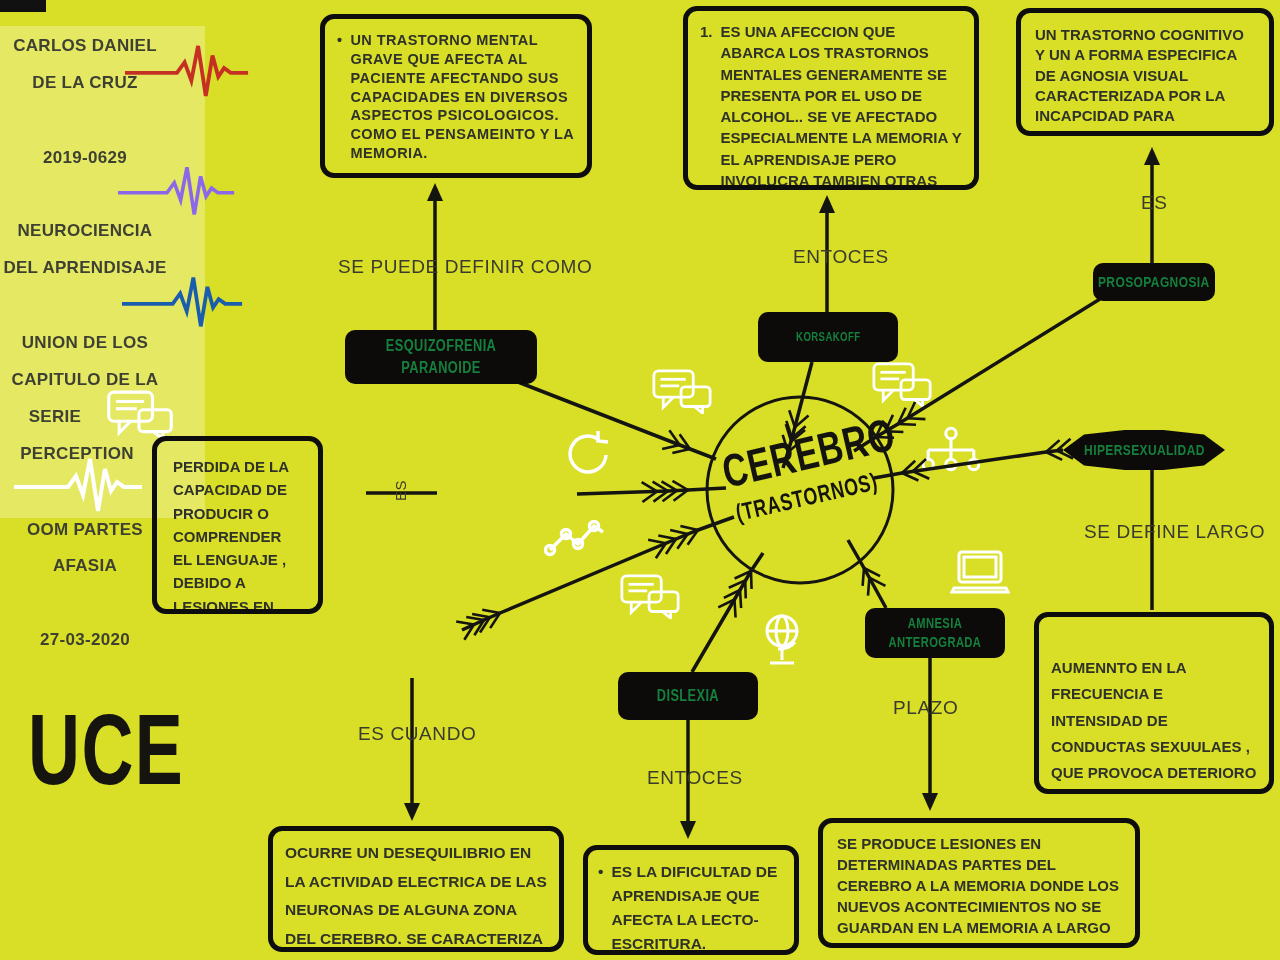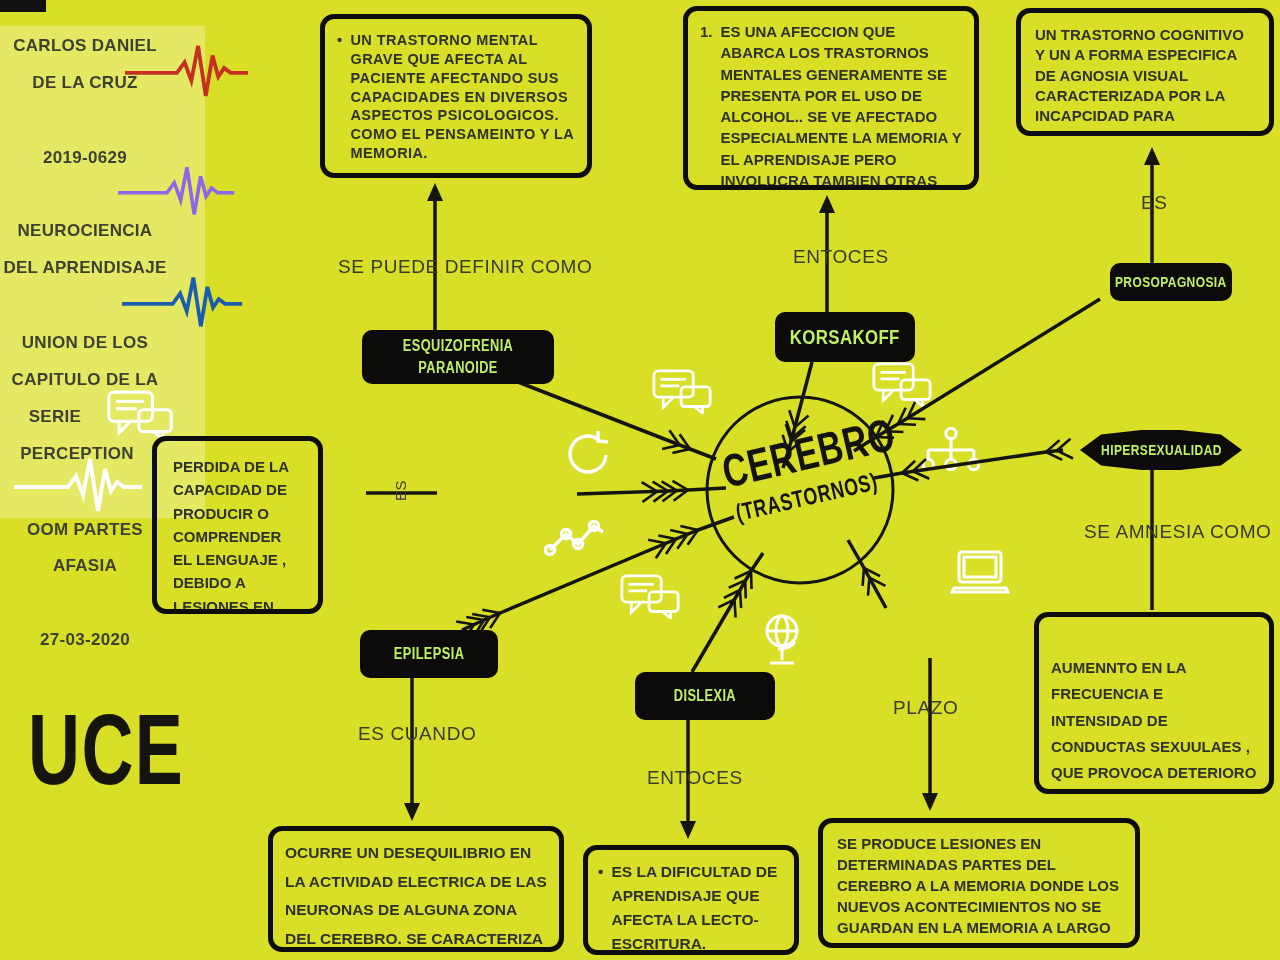--- a/index.html
+++ b/index.html
@@ -13,22 +13,22 @@
   .side-line{width:170px;text-align:center;font-weight:700;font-size:17px;
              color:#3e4032;letter-spacing:.3px;white-space:pre-line;}
   #uce-logo{left:28px;top:692px;font-weight:800;font-size:100px;color:#15140f;
             transform:scaleX(.72);transform-origin:left top;letter-spacing:2px;}
   
   .defbox{border:5px solid #0d0d0d;border-radius:14px;color:#2f3227;
           font-weight:700;box-sizing:border-box;overflow:hidden;}
   .defbox .inner{display:flex;gap:8px;}
   .bullet{flex:0 0 auto;}
   
-  .node{background:#0c0b09;color:#bef264;display:flex;align-items:center;
-        justify-content:center;text-align:center;margin-left:17px;}
+  .node{background:#0c0b09;color:#15803d;display:flex;align-items:center;
+        justify-content:center;text-align:center;}
   .node.rrect{border-radius:10px;}
   .node.lens{clip-path:polygon(0% 50%,13% 11%,38% 0%,62% 0%,87% 11%,100% 50%,87% 89%,62% 100%,38% 100%,13% 89%);}
   .cond{display:inline-block;transform:scaleX(.8);white-space:pre-line;
         font-weight:700;letter-spacing:.5px;line-height:1.35;}
   
   .link-label{color:#3a3b2d;font-weight:400;font-size:19px;letter-spacing:.6px;}
   
   #center-topic{left:698px;top:428px;width:205px;text-align:center;
                 transform:rotate(-13deg);color:#14130e;}
   #center-title{font-size:46px;font-weight:800;transform:scaleX(.74);
@@ -155,21 +155,21 @@
   <div class="abs side-line" style="left:-30px;top:407px">SERIE</div>
   <div class="abs side-line" style="left:-8px;top:444px">PERCEPTION</div>
   <div class="abs side-line" style="left:0;top:520px">OOM  PARTES</div>
   <div class="abs side-line" style="left:0;top:556px">AFASIA</div>
   <div class="abs side-line" style="left:0;top:630px">27-03-2020</div>
   <div id="uce-logo" class="abs">UCE</div>
 
   <div class="abs link-label" style="left:338px;top:256px">SE PUEDE DEFINIR COMO</div>
   <div class="abs link-label" style="left:793px;top:246px">ENTOCES</div>
   <div class="abs link-label" style="left:1141px;top:192px">ES</div>
-  <div class="abs link-label" style="left:1084px;top:521px">SE AMNESIA COMO</div>
+  <div class="abs link-label" style="left:1084px;top:521px">SE DEFINE LARGO</div>
   <div class="abs link-label" style="left:390px;top:482px;font-size:15px;transform:rotate(-90deg)">ES</div>
   <div class="abs link-label" style="left:358px;top:723px">ES CUANDO</div>
   <div class="abs link-label" style="left:647px;top:767px">ENTOCES</div>
   <div class="abs link-label" style="left:893px;top:697px">PLAZO</div>
 
   <div class="abs defbox" style="left:320px;top:14px;width:272px;height:164px;padding:12px 12px;font-size:14.5px;line-height:1.3;letter-spacing:.4px">
     <div class="inner">
         <span class="bullet">•</span>
       <span>UN TRASTORNO MENTAL GRAVE QUE AFECTA AL PACIENTE AFECTANDO SUS CAPACIDADES EN DIVERSOS ASPECTOS PSICOLOGICOS. COMO EL PENSAMEINTO Y LA MEMORIA.</span>
       </div>
@@ -207,40 +207,41 @@
 
   <div class="abs defbox" style="left:818px;top:818px;width:322px;height:130px;padding:10px 14px;font-size:15px;line-height:1.4">
     <span>SE PRODUCE LESIONES EN DETERMINADAS PARTES DEL CEREBRO A LA MEMORIA DONDE LOS NUEVOS ACONTECIMIENTOS NO SE GUARDAN EN LA MEMORIA A LARGO PLAZO.</span>
   </div>
 
   <div class="abs node rrect" style="left:345px;top:330px;width:192px;height:54px;font-size:16px">
     <span class="cond">ESQUIZOFRENIA
 PARANOIDE</span>
     </div>
 
-  <div class="abs node rrect" style="left:758px;top:312px;width:140px;height:50px;font-size:21px">
+  <div class="abs node rrect" style="left:758px;top:312px;width:140px;height:50px;font-size:12px">
     <span class="cond">KORSAKOFF</span>
     </div>
 
   <div class="abs node rrect" style="left:1093px;top:263px;width:122px;height:38px;font-size:15px">
     <span class="cond">PROSOPAGNOSIA</span>
     </div>
 
   <div class="abs node lens" style="left:1063px;top:430px;width:162px;height:40px;font-size:15px">
     <span class="cond">HIPERSEXUALIDAD</span>
     </div>
 
 
-  <div class="abs node rrect" style="left:343px;top:630px;width:138px;height:48px;font-size:16px">
-    <span class="cond">EPILEPSIA</span>
-    </div>
 
   <div class="abs node rrect" style="left:618px;top:672px;width:140px;height:48px;font-size:16px">
     <span class="cond">DISLEXIA</span>
     </div>
 
+  <div class="abs node rrect" style="left:865px;top:608px;width:140px;height:50px;font-size:14px">
+    <span class="cond">AMNESIA
+ANTEROGRADA</span>
+    </div>
 
   <div id="center-topic" class="abs">
     <div id="center-title">CEREBRO</div>
     <div id="center-sub">(TRASTORNOS)</div>
   </div>
 
 </div>
 
 </body></html>

